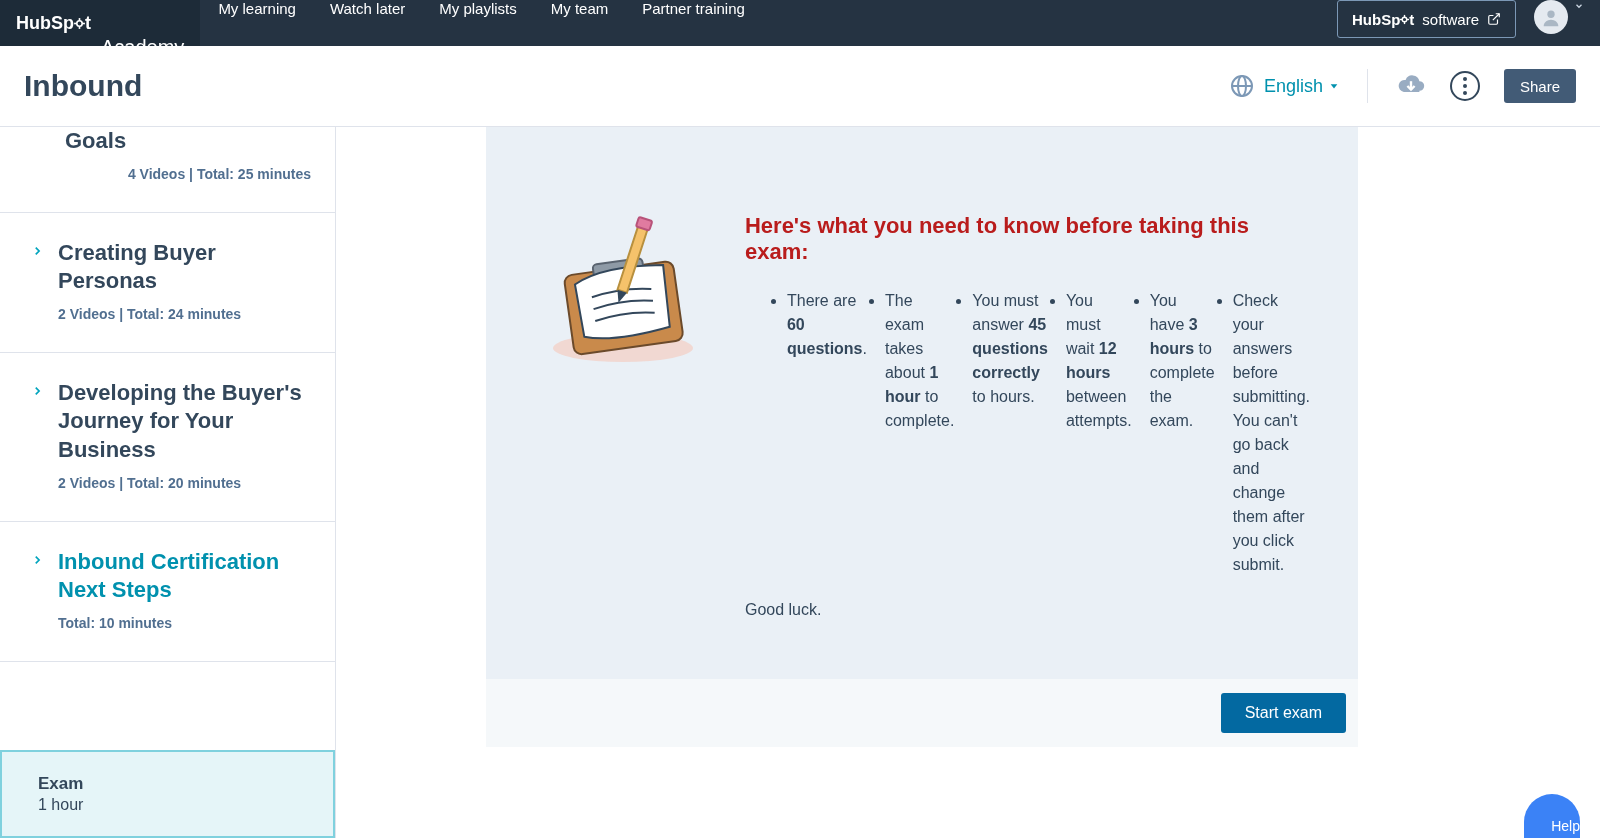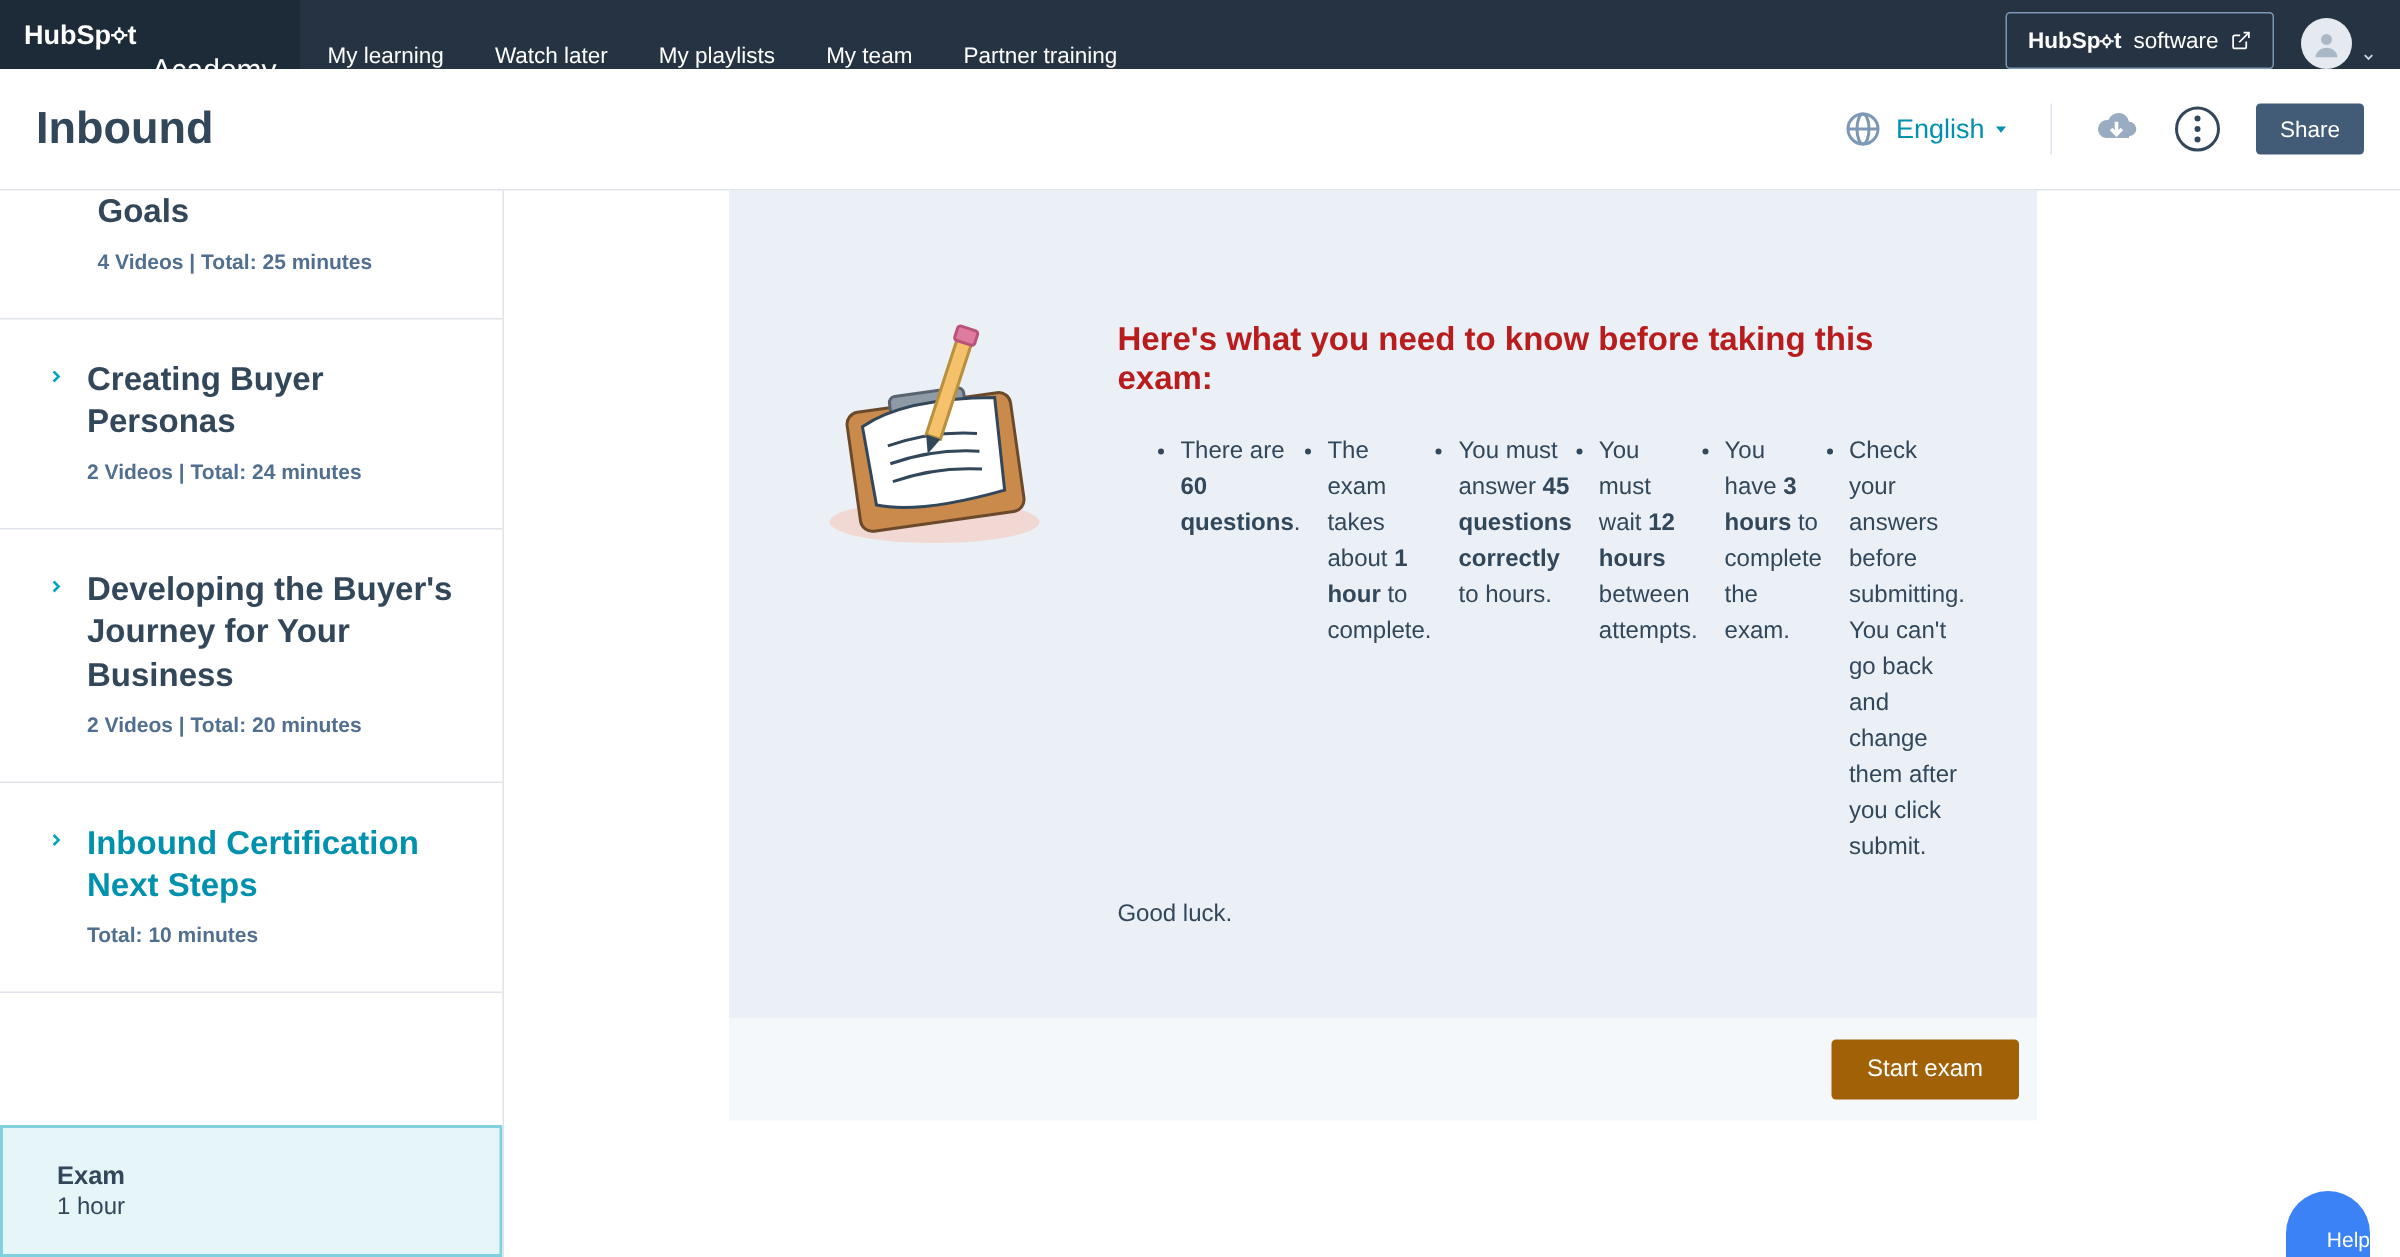--- a/index.html
+++ b/index.html
@@ -1,19 +1,19 @@
 <!DOCTYPE html>
 <html><head>
 <meta charset="utf-8">
 <style>
   * { box-sizing: border-box; margin: 0; padding: 0; }
   body { font-family: -apple-system, BlinkMacSystemFont, "Segoe UI", Helvetica, Arial, sans-serif; color: #33475b; background: #fff; width: 1600px; height: 838px; overflow: hidden; }
 
   
-  .topnav { height: 46px; background: #253342; display: flex; align-items: flex-end; color: #fff; }
+  .topnav { height: 46px; background: #253342; display: flex; align-items: flex-start; color: #fff; }
   .brand { display: flex; align-items: center; padding: 0 16px; height: 100%; background: #1d2b38; gap: 6px; }
   .brand-logo-text { font-weight: 600; font-size: 18px; display: flex; align-items: center; }
   .brand-academy { font-weight: 300; font-size: 20px; margin-left: 4px; margin-top: 48px; }
   .nav-links { display: flex; gap: 34px; padding: 0 18px; }
   .nav-link { color: #fff; font-size: 15px; cursor: pointer; }
   .topnav-spacer { flex: 1; }
   .software-btn { border: 1px solid #7c98b6; color: #fff; height: 38px; padding: 0 14px; border-radius: 3px; display: flex; align-items: center; gap: 8px; font-size: 15px; cursor: pointer; margin-right: 18px; }
   .avatar { width: 34px; height: 34px; border-radius: 50%; background: #e5eaf0; display: flex; align-items: center; justify-content: center; margin-right: 6px; }
   .avatar svg { width: 22px; height: 22px; fill: #aab7c4; }
   .chevron-down { color: #cbd6e2; font-size: 12px; margin-right: 16px; cursor: pointer; }
@@ -29,21 +29,21 @@
   .more-circle { width: 30px; height: 30px; border: 2px solid #33475b; border-radius: 50%; display: flex; align-items: center; justify-content: center; margin-right: 24px; cursor: pointer; }
   .more-circle .dots { display: flex; flex-direction: column; gap: 3px; }
   .more-circle .dots span { width: 4px; height: 4px; background: #33475b; border-radius: 50%; }
   .share-btn { background: #425b76; color: #fff; font-size: 15px; height: 34px; padding: 0 16px; border-radius: 3px; border: none; cursor: pointer; }
 
   
   .content { display: flex; height: calc(838px - 46px - 81px); }
   .sidebar { width: 336px; border-right: 1px solid #dfe3eb; height: 100%; overflow: hidden; display: flex; flex-direction: column; }
 
   .lesson-item { padding: 0 24px 30px 32px; border-bottom: 1px solid #dfe3eb; cursor: pointer; }
-  .lesson-item.first { padding-top: 0; }
+  .lesson-item.first { padding-top: 0; text-align: right; }
   .lesson-item.regular { padding-top: 26px; }
   .lesson-row { display: flex; align-items: flex-start; gap: 12px; }
   .chevron-right-icon { flex-shrink: 0; width: 14px; color: #00a4bd; font-size: 18px; line-height: 1.2; margin-top: 4px; }
   .lesson-title { font-size: 22px; font-weight: 700; color: #33475b; line-height: 1.3; }
   .lesson-title.teal { color: #0091ae; }
   .lesson-meta { font-size: 14px; font-weight: 600; color: #516f90; margin-top: 10px; margin-left: 0; }
   .lesson-item.first .lesson-meta { margin-left: 33px; }
   .lesson-item.regular .lesson-meta { margin-left: 0; }
 
   .exam-item { border: 2px solid #7fd1de; background: #e5f5f8; padding: 22px 36px; cursor: pointer; margin-top: auto; }
@@ -56,21 +56,21 @@
   .card-wrap { width: 872px; }
   .card-body { background: #eaf0f6; padding: 86px 48px 60px 48px; display: flex; gap: 32px; min-height: 498px; }
   .illus { width: 180px; display: flex; align-items: flex-start; justify-content: center; }
   .info { flex: 1; }
   .info-title { font-size: 22px; font-weight: 700; color: #b91c1c; margin-bottom: 24px; }
   .info-list { list-style: disc; padding-left: 42px; display: flex; flex-direction: row; gap: 18px; }
   .info-list li { font-size: 16px; color: #33475b; line-height: 1.5; }
   .info-list li strong { font-weight: 700; }
   .goodluck { font-size: 16px; color: #33475b; margin-top: 24px; }
   .card-footer { background: #f5f8fa; padding: 14px 12px; display: flex; justify-content: flex-end; }
-  .start-btn { background: #a16207; color: #fff; font-size: 16px; font-weight: 500; border: none; border-radius: 3px; padding: 11px 24px; cursor: pointer; }
+  .start-btn { background: #0369a1; color: #fff; font-size: 16px; font-weight: 500; border: none; border-radius: 3px; padding: 11px 24px; cursor: pointer; }
 
   
   .help-bubble { position: fixed; right: 20px; bottom: 0; width: 56px; height: 44px; background: #3b82f6; color: #fff; border-top-left-radius: 28px; border-top-right-radius: 28px; display: flex; align-items: flex-end; justify-content: flex-end; font-size: 14px; padding-bottom: 4px; cursor: pointer; }
 </style>
 </head>
 <body>
 
 <div class="topnav">
   <div class="brand">
     <span class="brand-logo-text">

